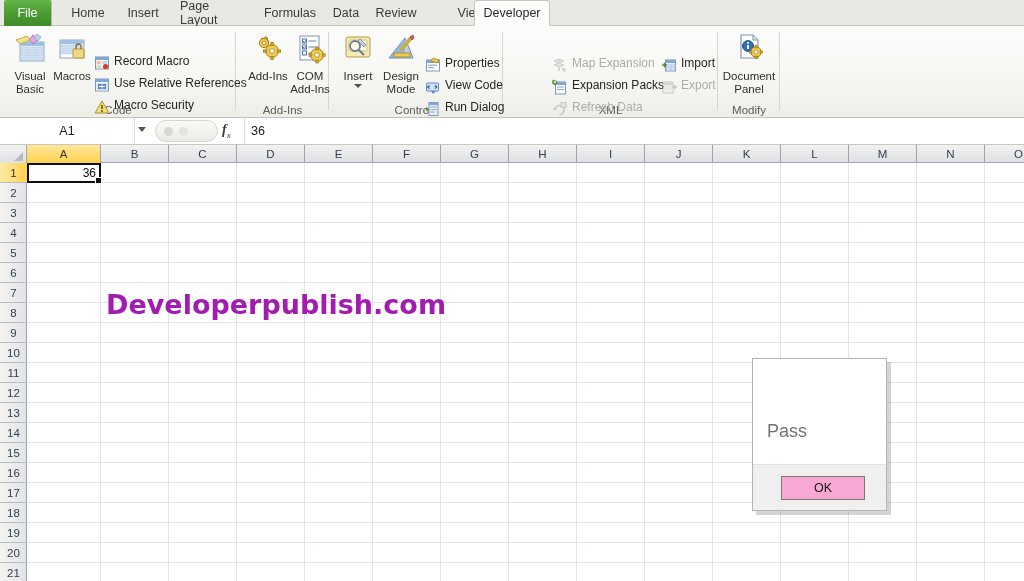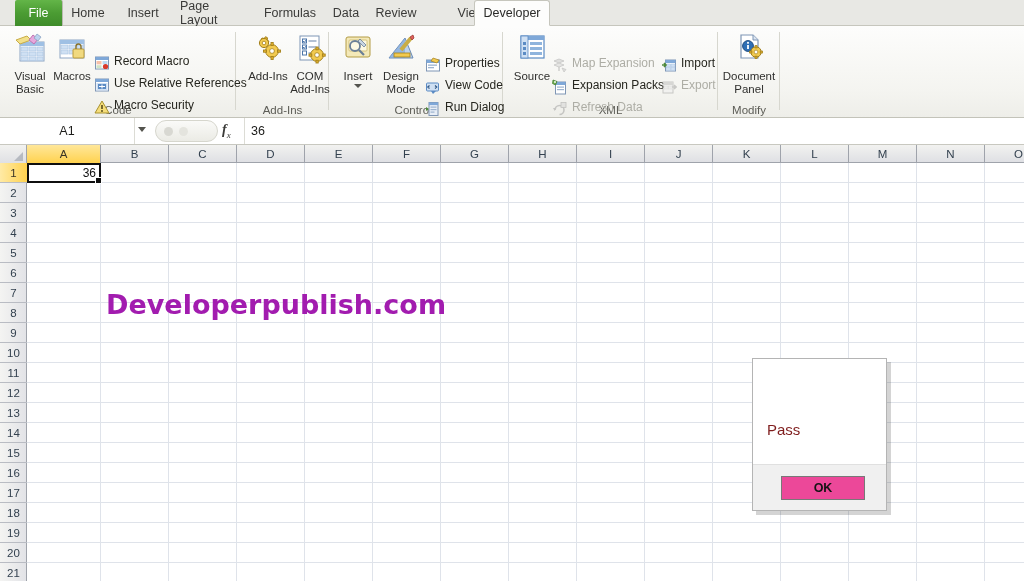--- a/index.html
+++ b/index.html
@@ -201,41 +201,41 @@
     width: 14px; height: 14px; position: relative; cursor: default;
   }
   .dlg-close:before, .dlg-close:after {
     content: ""; position: absolute; left: 0; top: 6px;
     width: 14px; height: 1.4px; background: #2b2b2b;
   }
   .dlg-close:before { transform: rotate(45deg); }
   .dlg-close:after { transform: rotate(-45deg); }
   .dlg-msg {
     position: absolute; left: 14px; top: 62px;
-    font-size: 15px; color: #7f1d1d;
+    font-size: 18px; color: #737373;
   }
   .dlg-footer {
     position: absolute; left: 0; bottom: 0; width: 100%; height: 46px;
     background: #f0f0f0; border-top: 1px solid #e0e0e0;
   }
   .dlg-ok {
     position: absolute; left: 28px; top: 11px;
     width: 84px; height: 24px;
-    background: #ec4899; border: 1px solid #787878;
+    background: #f9a8d4; border: 1px solid #787878;
     display: flex; align-items: center; justify-content: center;
-    font-size: 12.5px; color: #141414; cursor: default; font-weight: bold;
+    font-size: 12.5px; color: #141414; cursor: default;
   }
 </style>
 </head>
 <body>
 
 <div id="app">
 
   <div class="tabstrip" id="tabstrip">
-      <div class="tab file" style="left: 15px; width: 48px;">
+      <div class="tab file" style="left: 4px; width: 48px;">
         <span>File</span>
       </div>
       <div class="tab" style="left: 62px; width: 52px;">
         <span>Home</span>
       </div>
       <div class="tab" style="left: 118px; width: 50px;">
         <span>Insert</span>
       </div>
       <div class="tab" style="left: 170px; width: 84px;">
         <span>Page Layout</span>
@@ -478,40 +478,20 @@
           <rect x="4" y="1.5" width="9" height="2.6" fill="#7fa8d8"></rect>
           <rect x="5.5" y="5.5" width="6" height="1.2" fill="#9db4cf"></rect>
           <rect x="5.5" y="8" width="6" height="1.2" fill="#9db4cf"></rect>
           <rect x="5.5" y="10.5" width="4" height="1.2" fill="#9db4cf"></rect>
           <path d="M1 6 l3 2 -3 2z" fill="#4f8a3a"></path>
         </svg>
       </span>
       <span class="lbl">Run Dialog</span>
     </div>
 
-    <div class="big-btn" style="left:504px;top:6px">
-      <span class="ico">
-        <svg width="34" height="32" viewBox="0 0 34 32">
-          <rect x="6" y="4" width="23" height="22" fill="#fff" stroke="#5b8bc4" stroke-width="1.2"></rect>
-          <rect x="6" y="4" width="23" height="4" fill="#7fa8d8"></rect>
-          <rect x="6" y="4" width="7" height="22" fill="#cfe0f3" stroke="#5b8bc4" stroke-width=".8"></rect>
-          <g fill="#8fb4dd">
-            <rect x="15" y="10" width="12" height="3"></rect>
-            <rect x="15" y="15" width="12" height="3"></rect>
-            <rect x="15" y="20" width="12" height="3"></rect>
-          </g>
-          <g fill="#5b8bc4">
-            <rect x="8" y="10" width="3" height="3"></rect>
-              <rect x="8" y="15" width="3" height="3"></rect>
-              <rect x="8" y="20" width="3" height="3"></rect>
-          </g>
-        </svg>
-      </span>
-      <span class="lbl">Source</span>
-    </div>
 
     <div class="sm-btn disabled" style="left:551px;top:30px;width:110px">
       <span class="ico">
         <svg width="16" height="16" viewBox="0 0 16 16">
           <path d="M2 4 L7 2 L12 4 L7 6 Z" fill="#b9c4cf" stroke="#808a94" stroke-width=".8"></path>
           <path d="M2 8 L7 6 L12 8 L7 10 Z" fill="#c9d2db" stroke="#808a94" stroke-width=".8"></path>
           <path d="M7 10 v4" stroke="#808a94" stroke-width="1.2"></path>
           <path d="M10 11 l4 1.5 -2 2.5z" fill="#b9c4cf" stroke="#808a94" stroke-width=".7"></path>
         </svg>
       </span>

